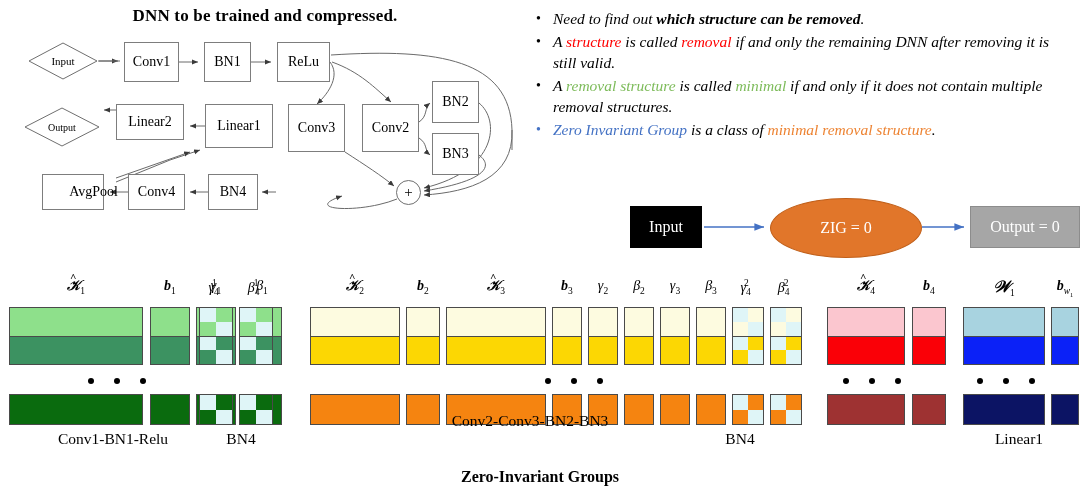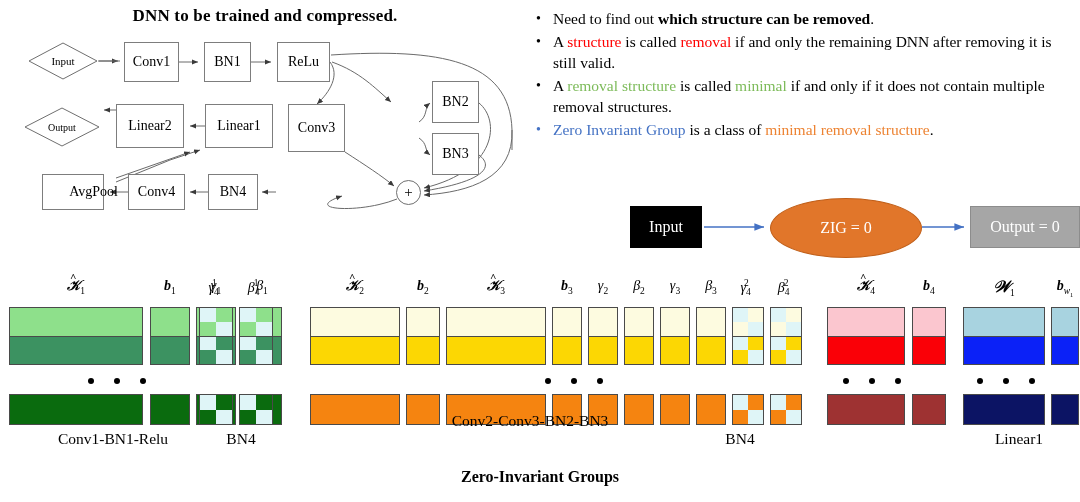--- a/index.html
+++ b/index.html
@@ -20,21 +20,21 @@
   .diamond span{position:relative;z-index:2;}
   .plus{position:absolute;border:1px solid #6f6f6f;border-radius:50%;background:#fff;
         display:flex;align-items:center;justify-content:center;font-size:15px;box-sizing:border-box;}
   #dnn-edges{position:absolute;left:0;top:0;}
 
   
   #bullets{left:536px;top:8px;width:540px;font-size:15.5px;line-height:21.5px;
            font-family:"Liberation Serif",serif;}
   .bullet{display:flex;margin-bottom:1px;}
   .bullet .dot{width:17px;flex:0 0 17px;text-align:left;font-size:14px;line-height:21.5px;}
-  .bullet .txt{flex:1;}
+  .bullet .txt{flex:1;font-style:italic;}
   .b{font-weight:bold;}
   .red{color:#ff0000;}
   .green{color:#7dbb5a;}
   .blue{color:#4472c4;}
   .orange{color:#ed8332;}
 
   
   #zig{left:630px;top:198px;width:420px;height:62px;}
   #zig-input{left:0;top:8px;width:72px;height:42px;background:#000;color:#fff;
              display:flex;align-items:center;justify-content:center;font-size:16px;}
@@ -115,28 +115,31 @@
 
   <div class="node" style="left:124px;top:42px;width:55px;height:40px;">
     <span>Conv1</span>
     </div>
   <div class="node" style="left:204px;top:42px;width:47px;height:40px;">
     <span>BN1</span>
     </div>
   <div class="node" style="left:277px;top:42px;width:53px;height:40px;">
     <span>ReLu</span>
     </div>
-  <div class="node" style="left:116px;top:104px;width:68px;height:44px;">
+  <div class="node" style="left:116px;top:104px;width:68px;height:36px;">
     <span>Linear2</span>
     </div>
   <div class="node" style="left:205px;top:104px;width:68px;height:44px;">
     <span>Linear1</span>
     </div>
   <div class="node" style="left:288px;top:104px;width:57px;height:48px;">
     <span>Conv3</span>
+    </div>
+  <div class="node" style="left:362px;top:104px;width:57px;height:48px;">
+    <span>Conv2</span>
     </div>
   <div class="node" style="left:432px;top:81px;width:47px;height:42px;">
     <span>BN2</span>
     </div>
   <div class="node" style="left:432px;top:133px;width:47px;height:42px;justify-content:center;">
     <span>BN3</span>
     </div>
   <div class="node" style="left:42px;top:174px;width:62px;height:36px;padding-left:41px;">
     <span>AvgPool</span>
     </div>

